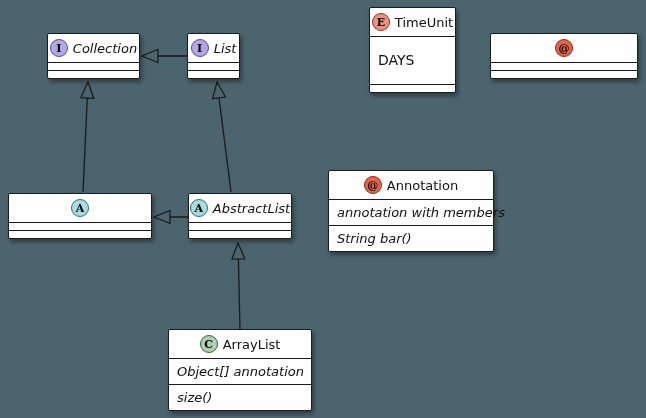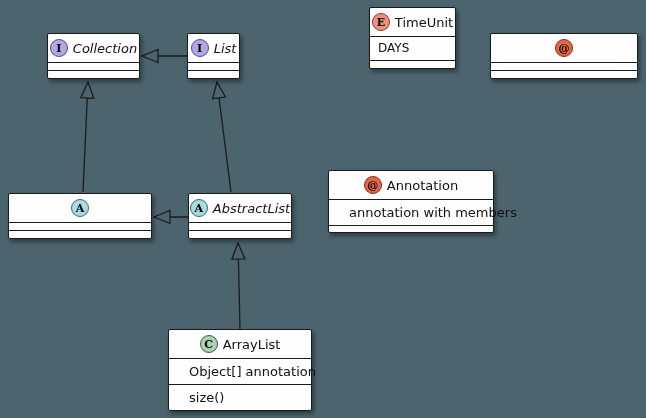--- a/index.html
+++ b/index.html
@@ -53,28 +53,29 @@
     font-weight: bold;
     font-size: 11px;
     line-height: 1;
     color: #000;
   }
   .comp {
     border-top: 1px solid #1B1B1B;
   }
   .comp.empty { height: 7px; }
   .comp.members {
-    padding: 3px 20px;
+    padding: 3px 8px;
     font-size: 13px;
     line-height: 19px;
     white-space: nowrap;
+    font-style: italic;
   }
   .comp.enum-values {
-    padding: 2px 8px;
-    font-size: 12px;
+    padding: 14px 8px;
+    font-size: 14px;
     line-height: 19px;
   }
 </style>
 </head>
 <body style="background: rgb(76, 100, 110);">
 
 <div id="diagram-canvas" style="background: rgb(76, 100, 110);">
 
   <svg id="edges-layer" width="646" height="418" viewBox="0 0 646 418">
     <defs>
@@ -147,20 +148,21 @@
 
   <div class="uml-box" style="left:328px; top:170px; width:166px;">
     <div class="uml-title">
       <span class="spot" style="background: rgb(226, 102, 74); border-color: rgb(140, 43, 20);">@</span>
       <span class="uml-name">Annotation</span>
     </div>
     <div class="comp members">
       <div>annotation with members</div>
     </div>
     <div class="comp members">
+      <div>String bar()</div>
     </div>
   </div>
 
   <div class="uml-box" style="left:168px; top:329px; width:144px;">
     <div class="uml-title">
       <span class="spot" style="background: rgb(173, 209, 178); border-color: rgb(51, 102, 58);">C</span>
       <span class="uml-name">ArrayList</span>
     </div>
     <div class="comp members">
       <div>Object[] annotation</div>

